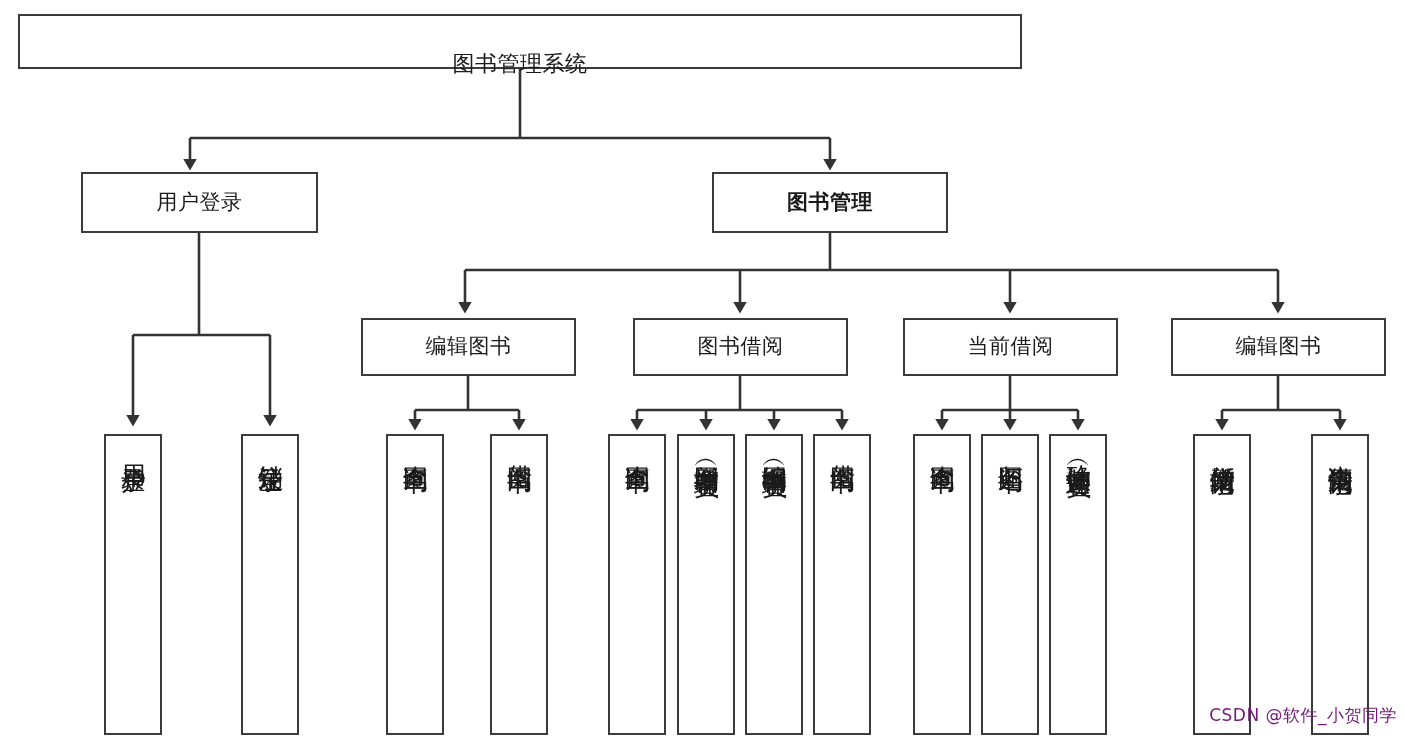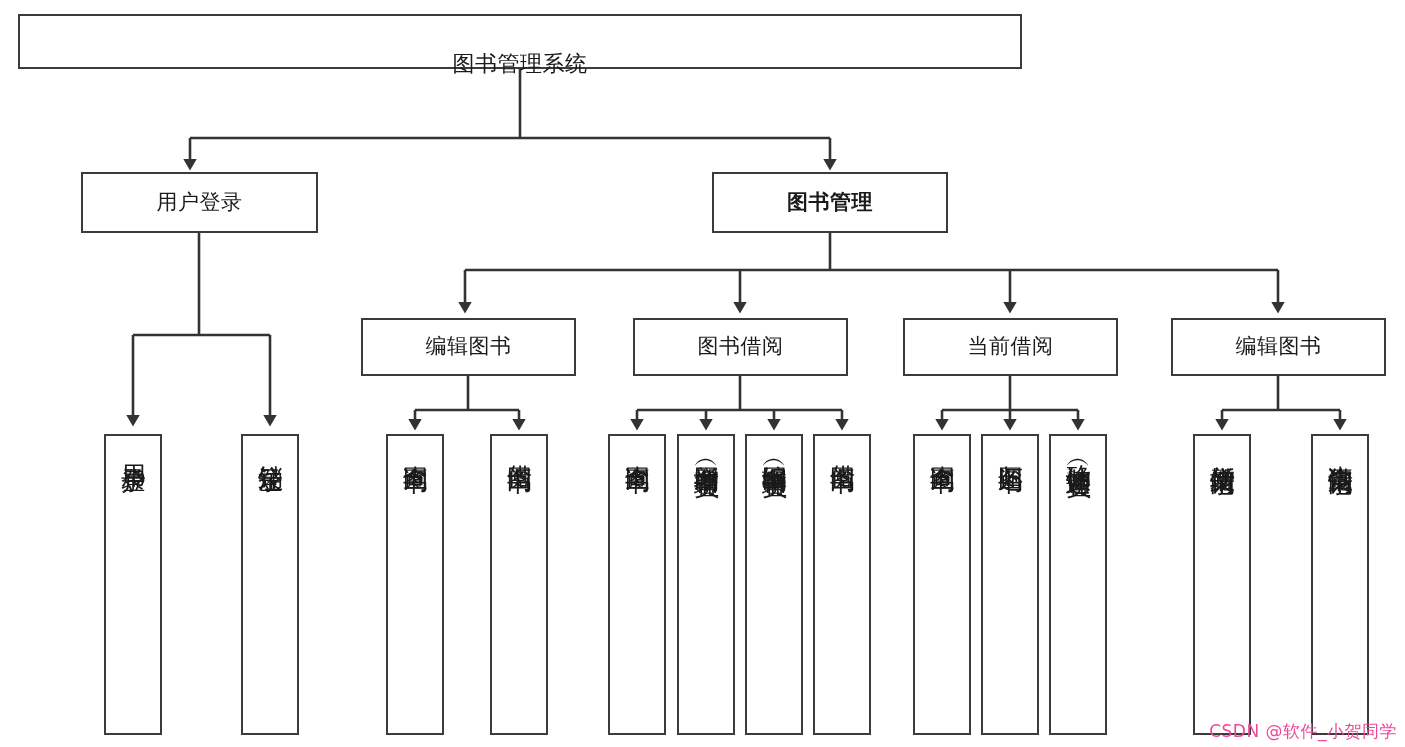--- a/index.html
+++ b/index.html
@@ -53,23 +53,23 @@
     writing-mode:vertical-rl;
     text-orientation:upright;
     font-size:25px;
     line-height:1.12;
     letter-spacing:1.5px;
     white-space:nowrap;
   }
   .watermark{
     position:absolute;
     right:8px;
-    bottom:4px;
+    bottom:20px;
     font-size:17px;
-    color:#ec4899;
+    color:#701a75;
     letter-spacing:0.5px;
     white-space:nowrap;
   }
 </style>
 </head>
 <body>
 
 <div id="canvas">
 
   <svg class="wires" viewBox="0 0 1405 747" xmlns="http://www.w3.org/2000/svg">

